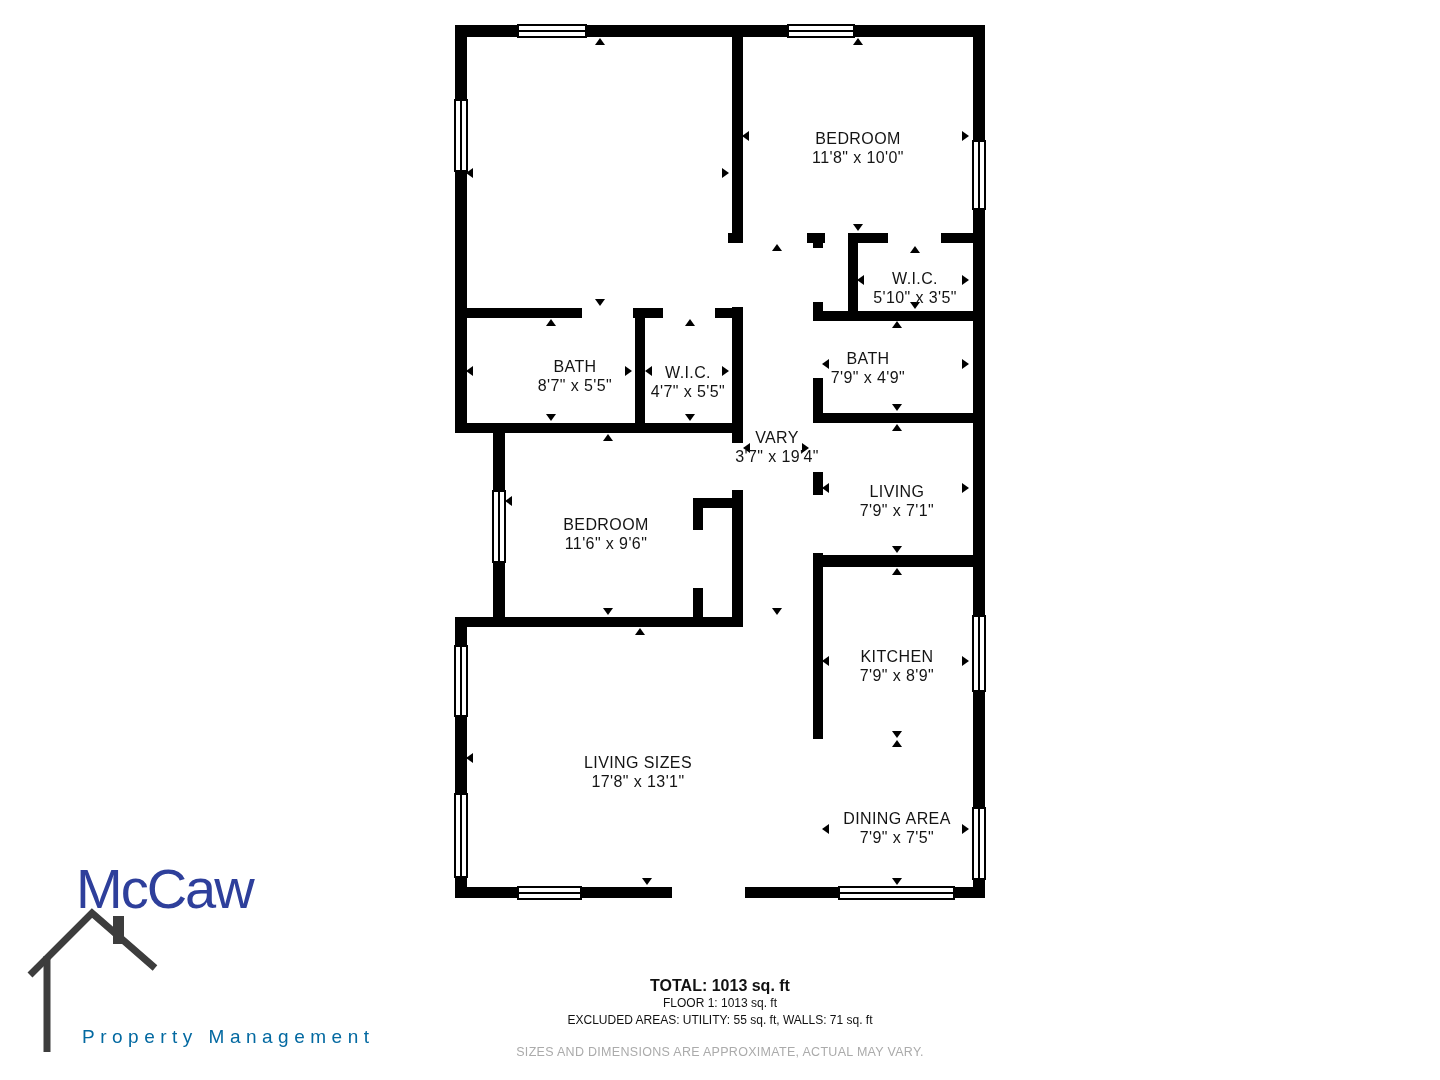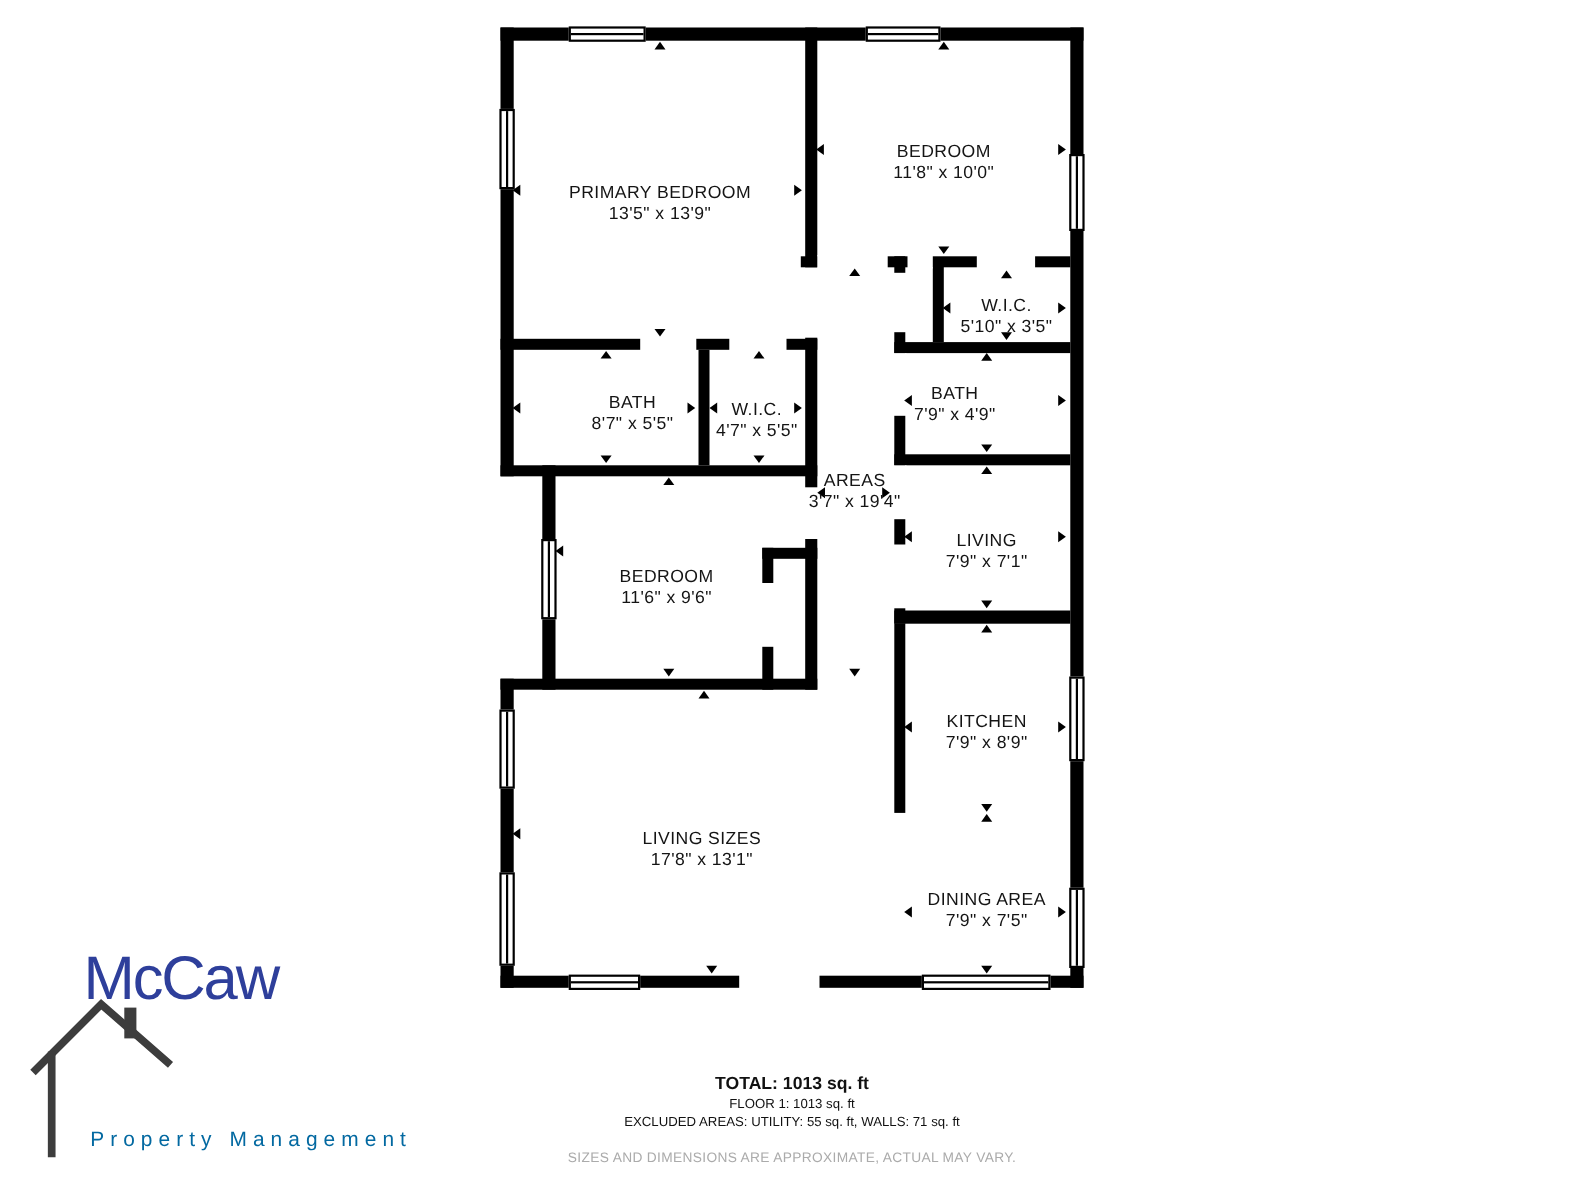--- a/index.html
+++ b/index.html
@@ -113,42 +113,38 @@
     <div class="arrow right" style="left: 962px; top: 656px;"></div>
     <div class="arrow up" style="left: 892px; top: 568px;"></div>
     <div class="arrow down" style="left: 892px; top: 731px;"></div>
     <div class="arrow left" style="left: 466px; top: 753px;"></div>
     <div class="arrow up" style="left: 635px; top: 628px;"></div>
     <div class="arrow down" style="left: 642px; top: 878px;"></div>
     <div class="arrow left" style="left: 822px; top: 824px;"></div>
     <div class="arrow right" style="left: 962px; top: 824px;"></div>
     <div class="arrow up" style="left: 892px; top: 740px;"></div>
     <div class="arrow down" style="left: 892px; top: 878px;"></div>
-    <div class="room-label" style="left: 600px; top: 185px;">
-      <div>PRIMARY BEDROOM</div>
-      <div>13'5" x 13'9"</div>
-    </div>
     <div class="room-label" style="left: 858px; top: 148px;">
       <div>BEDROOM</div>
       <div>11'8" x 10'0"</div>
     </div>
     <div class="room-label" style="left: 915px; top: 288px;">
       <div>W.I.C.</div>
       <div>5'10" x 3'5"</div>
     </div>
     <div class="room-label" style="left: 575px; top: 376px;">
       <div>BATH</div>
       <div>8'7" x 5'5"</div>
     </div>
     <div class="room-label" style="left: 688px; top: 382px;">
       <div>W.I.C.</div>
       <div>4'7" x 5'5"</div>
     </div>
     <div class="room-label" style="left: 777px; top: 447px;">
-      <div>AREAS</div>
+      <div>VARY</div>
       <div>3'7" x 19'4"</div>
     </div>
     <div class="room-label" style="left: 868px; top: 368px;">
       <div>BATH</div>
       <div>7'9" x 4'9"</div>
     </div>
     <div class="room-label" style="left: 897px; top: 501px;">
       <div>LIVING</div>
       <div>7'9" x 7'1"</div>
     </div>

